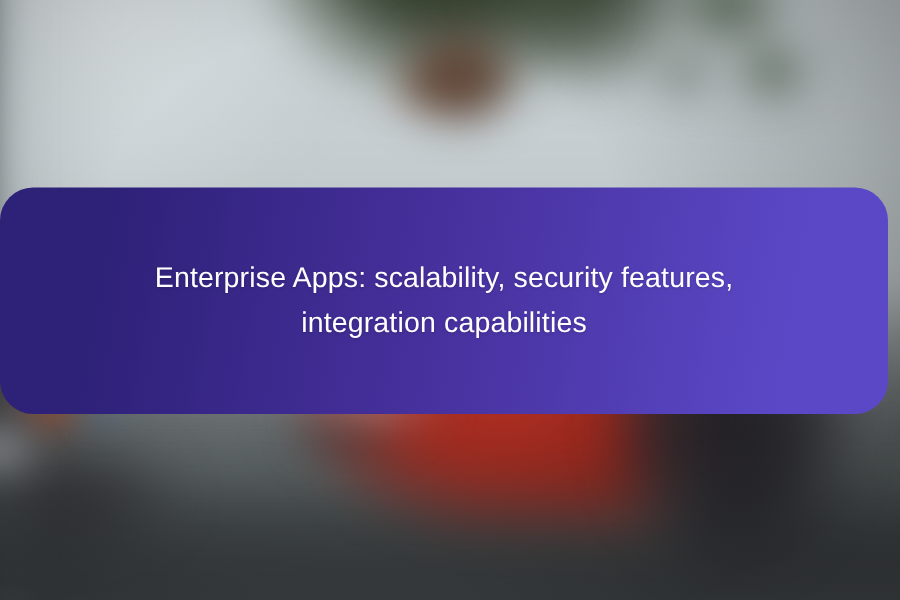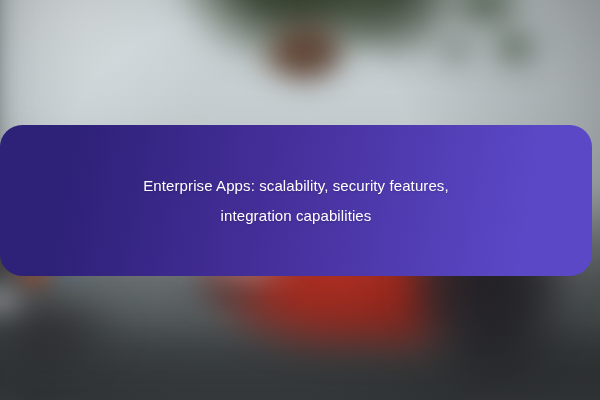--- a/index.html
+++ b/index.html
@@ -217,21 +217,21 @@
     height: 151px;
     border-radius: 22px;
     display: flex;
     align-items: center;
     justify-content: center;
     box-sizing: border-box;
     padding: 0 46px;
   }
   .banner-title {
     color: #ffffff;
-    font-size: 15px;
+    font-size: 19px;
     line-height: 30px;
     text-align: center;
     font-weight: 400;
     letter-spacing: 0.1px;
     white-space: pre-line;
     text-shadow: 0 1px 2px rgba(0,0,0,0.18);
   }
 </style>
 </head>
 <body>

